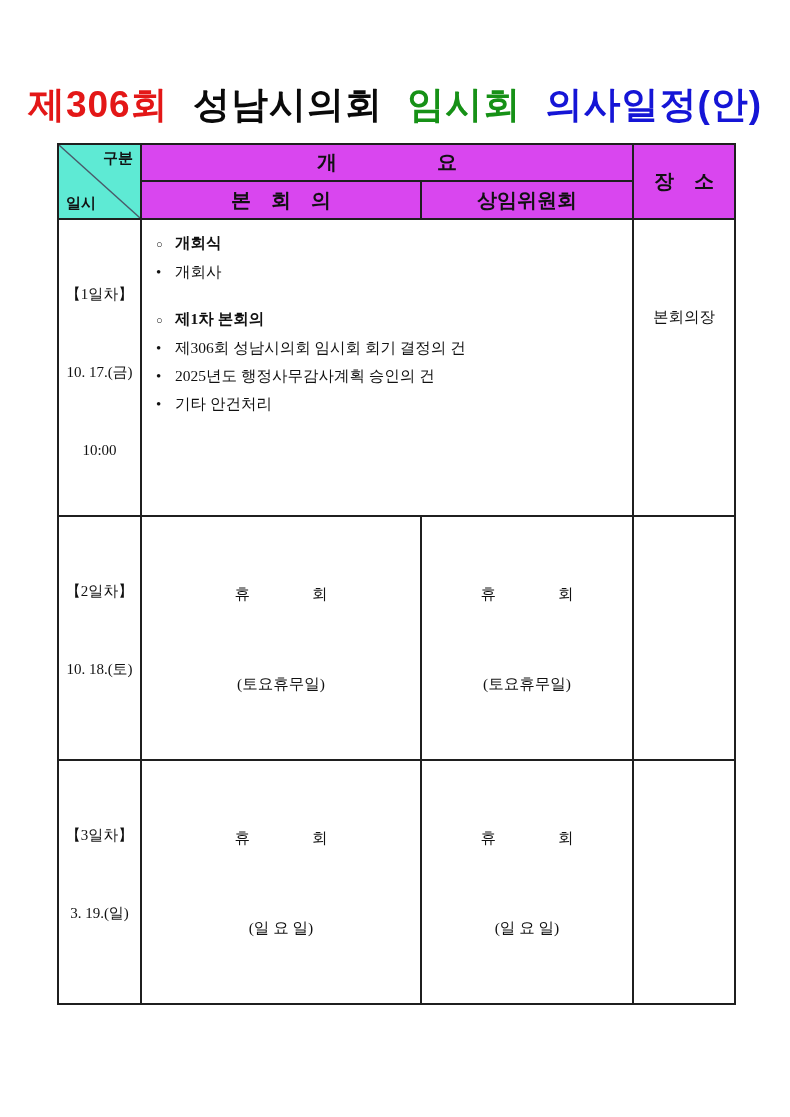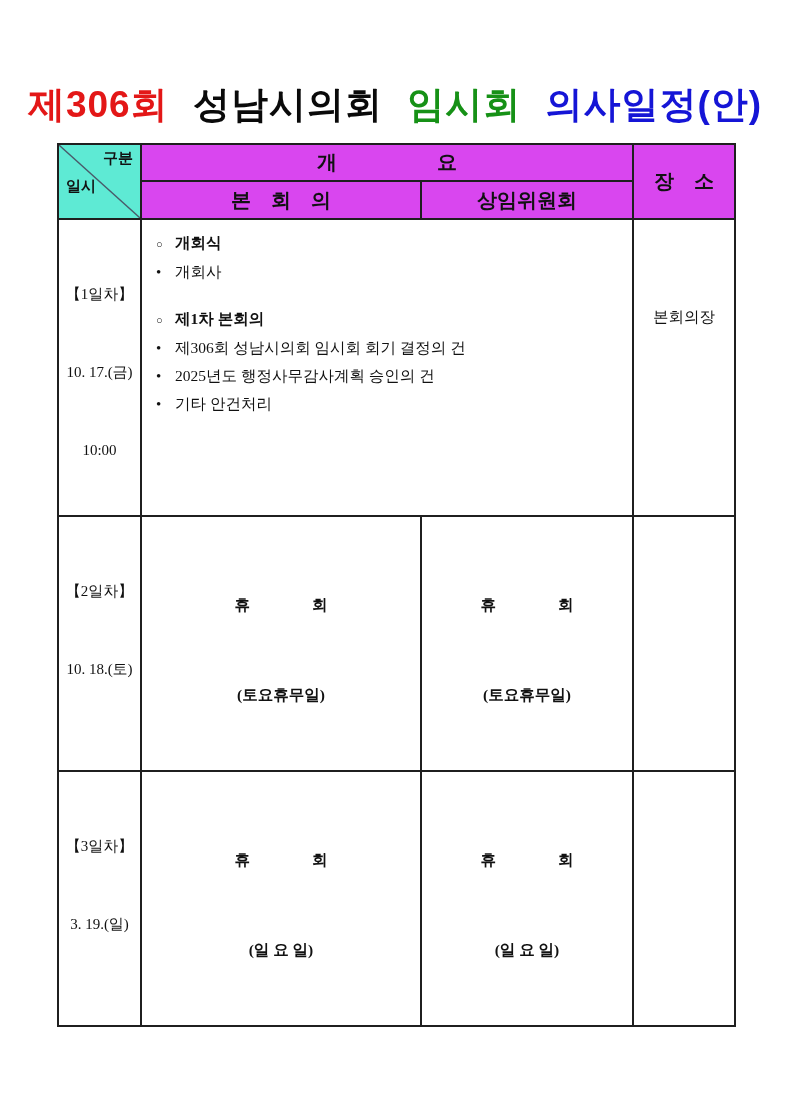--- a/index.html
+++ b/index.html
@@ -70,21 +70,21 @@
   tr.hrow-b { height: 38px; }
 
   .corner {
     background: #5eead4;
     position: relative;
     font-weight: 700;
     font-size: 15px;
   }
   .corner svg { position: absolute; inset: 0; width: 100%; height: 100%; display: block; }
   .corner-top    { position: absolute; top: 4px;  right: 7px; }
-  .corner-bottom { position: absolute; bottom: 22px; left: 7px; }
+  .corner-bottom { position: absolute; bottom: 5px; left: 7px; }
 
   tr.row1 { height: 213px; }
   tr.row2 { height: 83px;  }
   tr.row3 { height: 82px;  }
 
   .datecell {
     text-align: center;
     padding-top: 9px;
     line-height: 26px;
     font-size: 15px;
@@ -94,24 +94,23 @@
   .line { display: flex; align-items: baseline; }
   .line .bullet { flex: 0 0 21px; padding-left: 2px; }
   .b-circle { font-size: 11px; }
   .b-dot { font-size: 15px; }
   .heading .text, .heading .bullet { font-weight: 700; }
   .line .text { flex: 1; text-align: justify; padding-right: 2px; white-space: pre-wrap; }
   .vspace { height: 19px; }
 
   .centercell {
     text-align: center;
-    padding-top: 13px;
+    padding-top: 2px;
     line-height: 30px;
     white-space: pre;
-    font-weight: bold;
   }
   .loccell {
     text-align: center;
     padding-top: 29px;
     line-height: 27px;
     white-space: pre;
   }
 </style>
 </head>
 <body>

